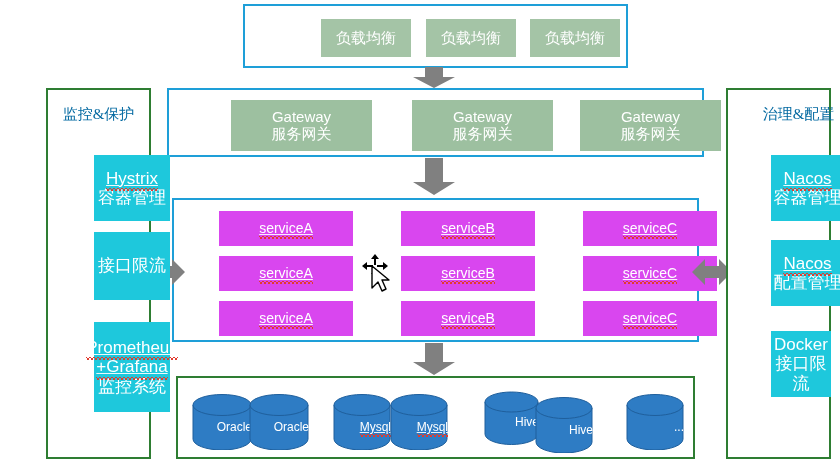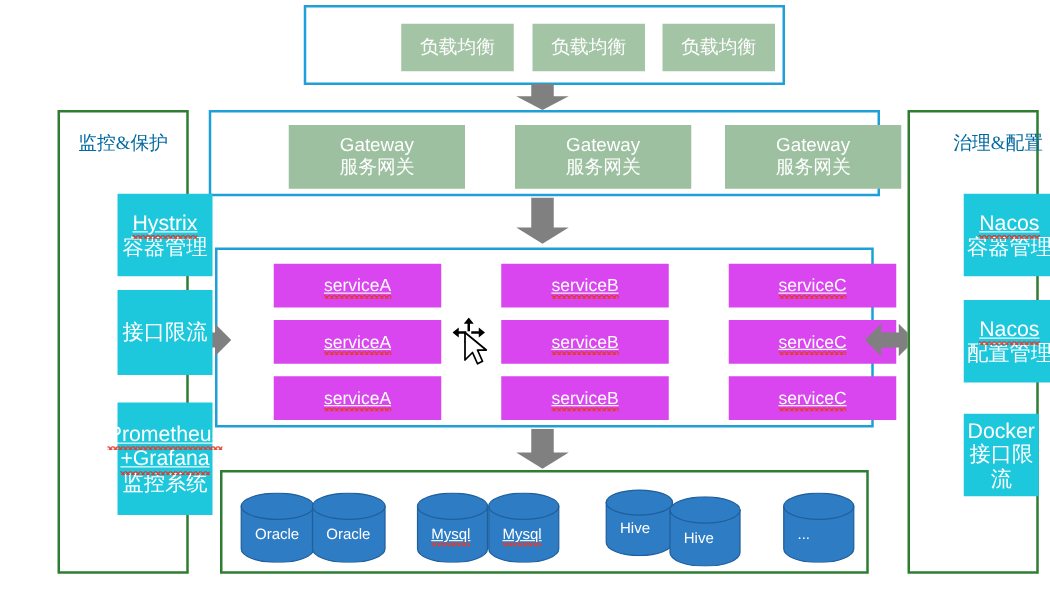--- a/index.html
+++ b/index.html
@@ -38,22 +38,22 @@
 
   .side-title{
     position:absolute;width:100%;text-align:center;color:#0369a1;
     font-size:15px;left:0;font-family:Liberation Serif, serif;
   }
 
   
   .arrow-down{position:absolute;}
   .arrow-lr{position:absolute;}
   .cyl-label{
-    position:absolute;width:100%;text-align:left;color:#ffffff;
-    font-size:12px;left:0;padding-left:12px;
+    position:absolute;width:100%;text-align:right;color:#ffffff;
+    font-size:12px;left:0;
   }
   .cyl-wrap{position:absolute;}
 
   
   .cursor{position:absolute;pointer-events:none;}
 </style>
 </head>
 <body>
 
 <div class="panel panel-blue" style="left:243px;top:4px;width:385px;height:64px;">

